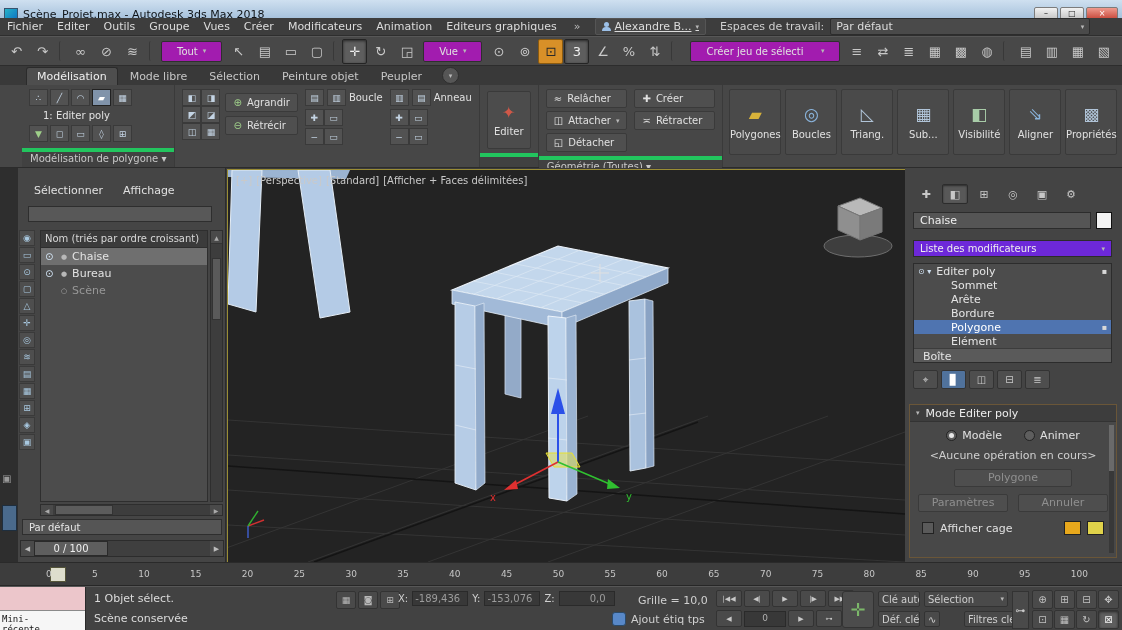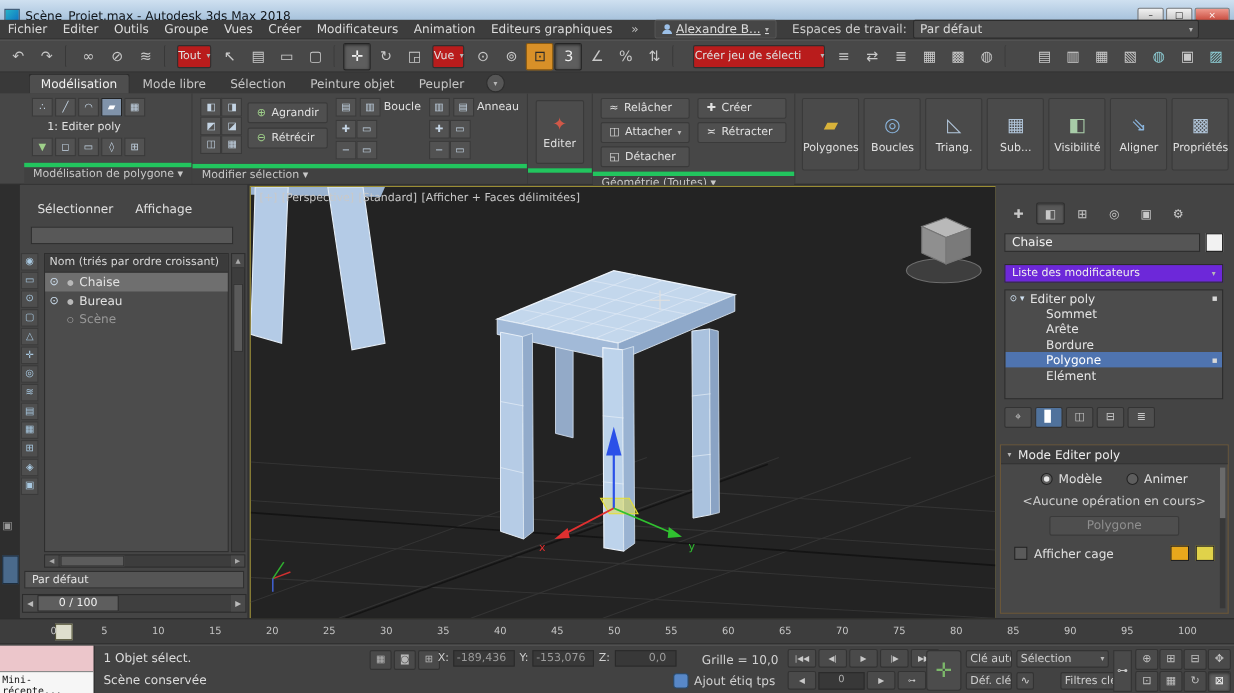--- a/index.html
+++ b/index.html
@@ -35,22 +35,22 @@
   .toolbar{position:absolute;top:36px;left:0;right:0;height:30px;background:#484848;
     border-top:1px solid #575757;border-bottom:1px solid #2d2d2d;display:flex;align-items:center;
     padding:0 4px;gap:1px;box-sizing:border-box;}
   .tgroup{display:contents;}
   .tbtn{width:23px;height:23px;display:inline-flex;align-items:center;justify-content:center;
     font-size:13px;color:#c9c9c9;border:1px solid transparent;border-radius:2px;flex:none;}
   .tbtn.sep{width:4px;height:20px;border:none;border-left:1px solid #383838;margin:0 3px;}
   .tbtn.active{background:#5e5e5e;border-color:#242424;box-shadow:inset 0 1px 3px rgba(0,0,0,.6);color:#f0f0f0;}
   .tbtn.warn{background:#d89028;color:#2a2a2a;border-color:#8a5a10;}
   .tbtn.teal{color:#8fd0d8;}
-  .combo{height:19px;background:#b91c1c;border:1px solid #2f2f2f;display:inline-flex;align-items:center;
-    gap:5px;padding:0 0;font-size:10px;color:#e0e0e0;border-radius:2px;margin:0 3px;flex:none;}
+  .combo{height:19px;background:#a21caf;border:1px solid #2f2f2f;display:inline-flex;align-items:center;
+    gap:5px;padding:0 15px;font-size:10px;color:#e0e0e0;border-radius:2px;margin:0 3px;flex:none;}
   .combo.wide{width:118px;justify-content:space-between;margin-left:10px;}
   .tspacer{flex:1;}
   
   .ribbon-tabs{position:absolute;top:66px;left:0;right:0;height:19px;background:#393939;
     display:flex;align-items:flex-end;padding-left:26px;gap:2px;box-sizing:border-box;}
   .rtab{padding:2px 10px 2px;color:#c6c6c6;font-size:11px;}
   .rtab.active{background:#4e4e4e;color:#efefef;border:1px solid #2b2b2b;border-bottom:none;
     border-radius:3px 3px 0 0;}
   .rtab-circle{width:15px;height:15px;border-radius:50%;background:#565656;border:1px solid #2e2e2e;
     display:flex;align-items:center;justify-content:center;margin:0 0 1px 8px;}
@@ -353,21 +353,20 @@
             <span>Anneau</span>
           </div>
           <div class="lgrid">
               <span class="ribn">✚</span>
               <span class="ribn">▭</span>
               <span class="ribn">−</span>
               <span class="ribn">▭</span>
             </div>
         </div>
       </div>
-      <div class="rfoot">Modifier sélection ▾</div>
     </div>
 
     <div class="rpanel">
       <div class="rbody">
         <div class="editbtn">
           <span class="bi gi red">✦</span>
           <span>Editer</span>
         </div>
       </div>
       <div class="rfoot"></div>
@@ -639,20 +638,25 @@
             <div class="srow ind sel">
             <span class="spre"></span>
             <span>Polygone</span>
             <span class="ssuf">▪</span>
           </div>
             <div class="srow ind">
             <span class="spre"></span>
             <span>Elément</span>
             <span class="ssuf"></span>
           </div>
+            <div class="srow base">
+            <span class="spre"></span>
+            <span>Boîte</span>
+            <span class="ssuf"></span>
+          </div>
           </div>
       </div>
       <div class="cops">
           <span class="cop">⌖</span>
           <span class="cop active">▊</span>
           <span class="cop">◫</span>
           <span class="cop">⊟</span>
           <span class="cop">≣</span>
         </div>
       <div class="rollout">
@@ -665,20 +669,24 @@
             <span class="rdo on"></span>
             <span>Modèle</span>
           </span>
           <span class="radio">
             <span class="rdo"></span>
             <span>Animer</span>
           </span>
         </div>
         <div class="rstatus">&lt;Aucune opération en cours&gt;</div>
         <div class="rvalidate">Polygone</div>
+        <div class="rrow2">
+          <span class="rbtn2">Paramètres</span>
+          <span class="rbtn2">Annuler</span>
+        </div>
         <div class="rcage">
           <span class="cbx"></span>
           <span>Afficher cage</span>
           <span class="sw sw1"></span>
           <span class="sw sw2"></span>
         </div>
         <div class="rscroll">
             <div class="rsthumb"></div>
           </div>
       </div>

